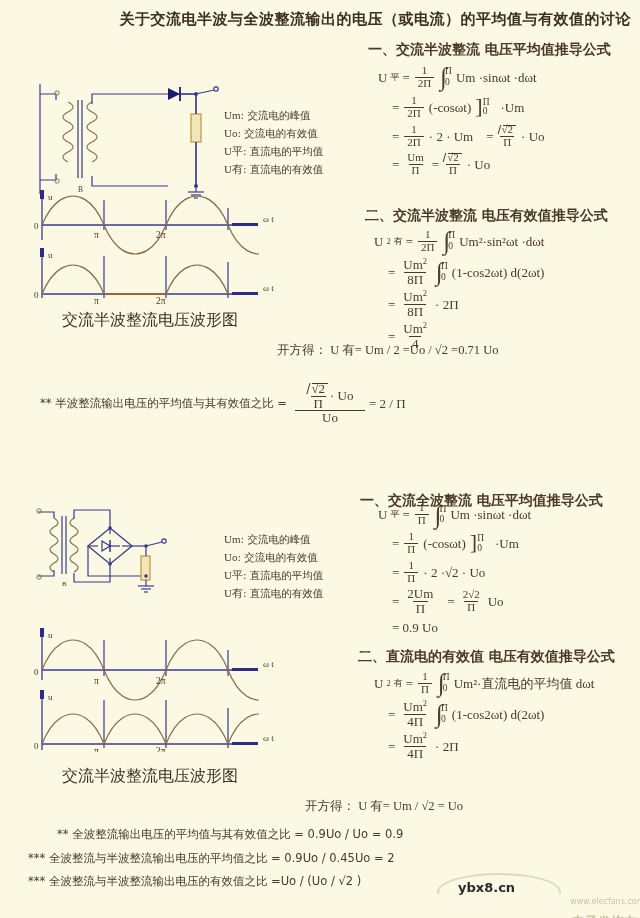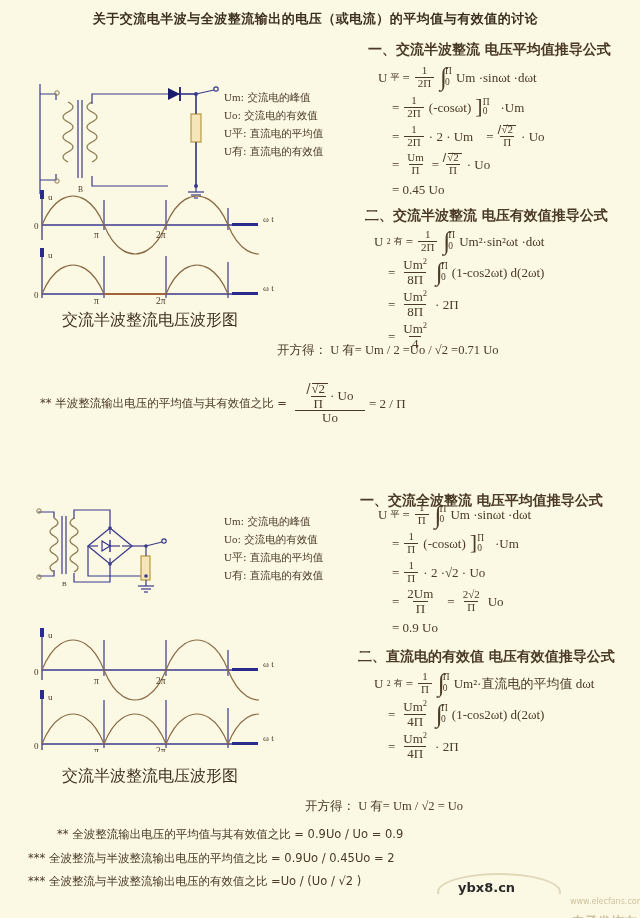--- a/index.html
+++ b/index.html
@@ -12,22 +12,22 @@
     overflow:hidden;
   }
   .page{position:absolute;inset:0;}
 
   
   .abs{position:absolute;}
 
   
   #title{
     left:0;right:9px;top:10px;
-    text-align:center;
-    font-size:13px;
+    text-align:right;
+    font-size:15px;
     font-weight:bold;
     letter-spacing:.5px;
     color:#3d2f20;
     font-family:"DejaVu Sans", sans-serif;
   }
 
   
   .sec-head{
     font-family:"DejaVu Sans", sans-serif;
     font-size:14px;
@@ -62,21 +62,21 @@
   .intg .lim .up{margin-bottom:1px;}
   .evalbar{display:inline-flex;align-items:flex-start;margin:0 2px 0 1px;}
   .evalbar .br{font-size:22px;line-height:.75;}
   .evalbar .lim{display:inline-flex;flex-direction:column;justify-content:space-between;
                 height:19px;font-size:9.5px;}
   sup.s{font-size:8.5px;vertical-align:super;}
   .sub-cn{font-size:9px;vertical-align:-2px;font-family:"DejaVu Sans",sans-serif;}
 
   
   .legend{font-family:"DejaVu Sans", sans-serif;font-size:10.5px;color:#4a3a26;
-          line-height:18px;white-space:nowrap;}
+          line-height:18px;white-space:nowrap;margin-top:18px;}
   .legend .lbl{font-family:"Liberation Serif",serif;font-size:11px;}
 
   
   .caption{font-family:"DejaVu Sans",sans-serif;font-size:16px;color:#3f3020;
            white-space:nowrap;}
 
   
   .concl{font-family:"DejaVu Sans",sans-serif;font-size:11.5px;color:#4a3a26;
          white-space:nowrap;}
 
@@ -265,23 +265,20 @@
           <span class="num">Um</span>
           <span class="den">Π</span>
         </span>
       <span>=</span>
       <span class="frac">
           <span class="num sq">√2</span>
           <span class="den">Π</span>
         </span>
       <span>· Uo</span>
     </div>
-    <div class="mrow" style="height:22px;padding-left:14px;">
-      <span>= 0.45 Uo</span>
-    </div>
   </div>
 
   <div class="abs sec-head" style="left:365px;top:207px;">二、交流半波整流 电压有效值推导公式</div>
 
   <div class="abs math" style="left:374px;top:226px;">
     <div class="mrow" style="height:30px;">
       <span>U</span>
         <sup class="s">2</sup>
         <span class="sub-cn">有</span>
       <span>=</span>

